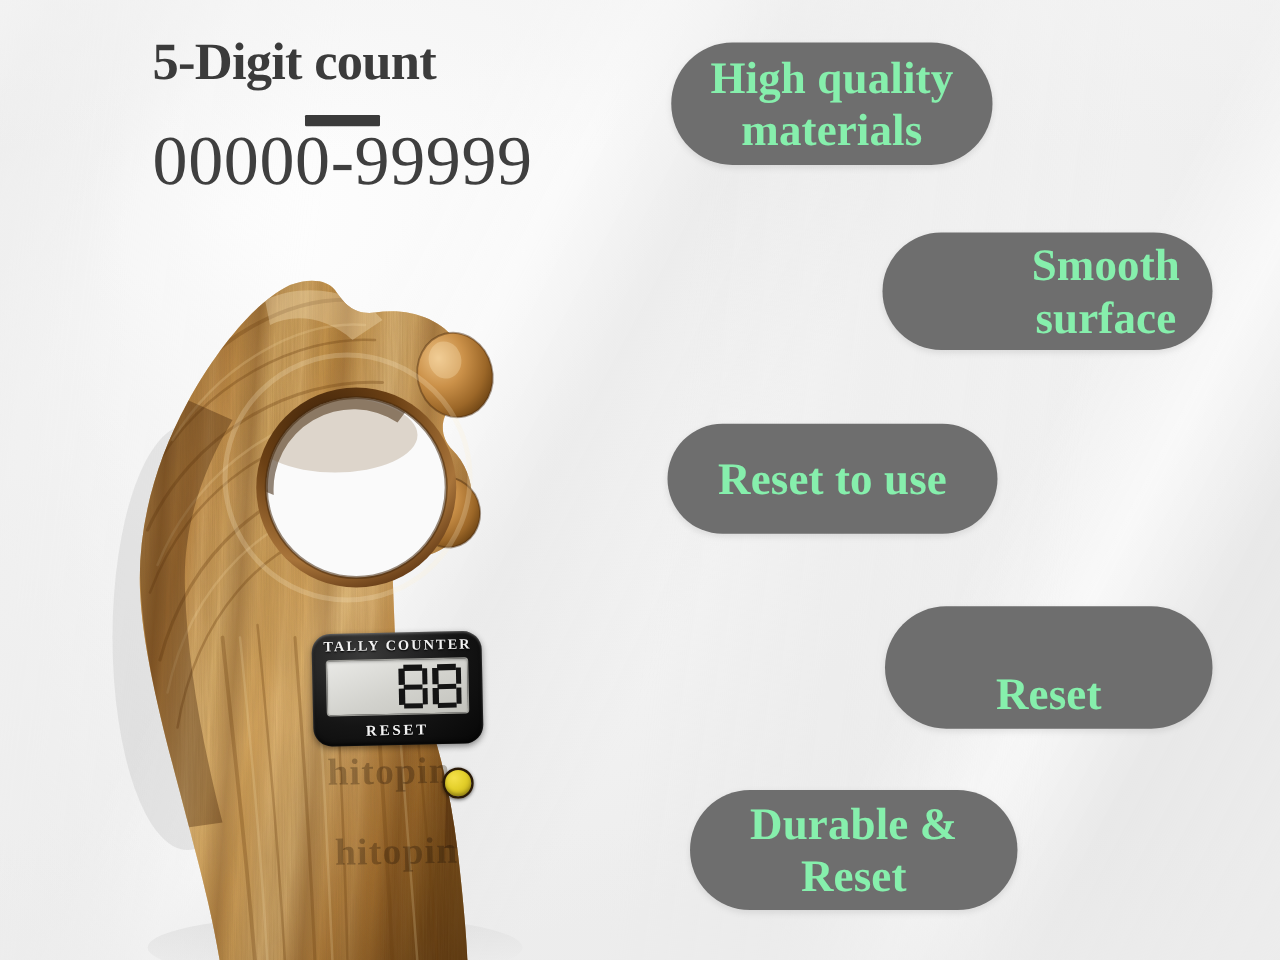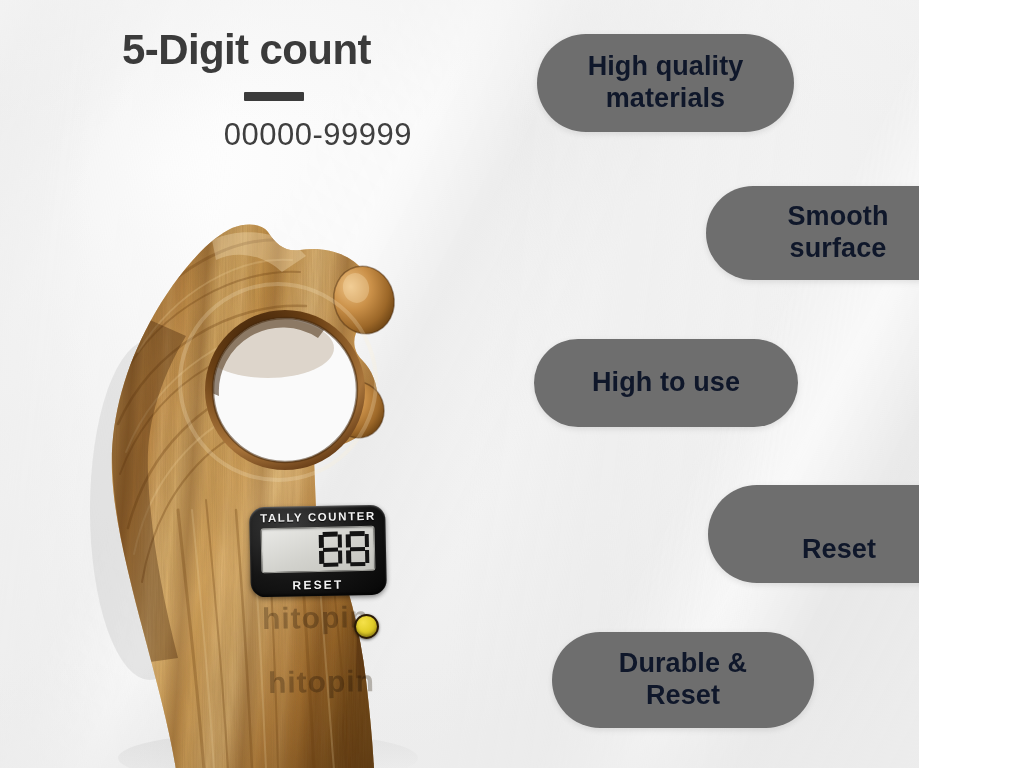--- a/index.html
+++ b/index.html
@@ -2,24 +2,24 @@
 <html><head>
 <meta charset="utf-8">
 <style>
   html, body {
     margin: 0;
     padding: 0;
     background: #ffffff;
   }
   #stage {
     position: relative;
-    width: 919px;
+    width: 1024px;
     height: 768px;
     overflow: hidden;
-    font-family: Liberation Sans, sans-serif;
+    font-family: Liberation Serif, serif;
     background: #f2f2f2;
   }
 
   
   .bg-base {
     position: absolute;
     inset: 0;
     background:
       radial-gradient(ellipse 900px 600px at 18% 22%, #fefefe 0%, #f6f6f6 45%, #ededed 100%);
   }
@@ -81,42 +81,41 @@
   }
   .headline-rule {
     margin-top: 20px;
     margin-left: 122px;
     width: 60px;
     height: 9px;
     background: #3b3b3b;
     border-radius: 1px;
   }
   .headline-sub {
-    margin-top: 18px;
-    font-size: 31px;
+    font-size: 56px;
     font-weight: 400;
     color: #3f3f3f;
     letter-spacing: 0.5px;
     line-height: 1.0;
     white-space: nowrap;
     text-align: right;
     width: 290px;
   }
 
   
   .pill {
     position: absolute;
     display: flex;
     align-items: center;
     justify-content: center;
     text-align: center;
     background: #6e6e6e;
-    color: #0f172a;
+    color: #86efac;
     font-weight: 800;
-    font-size: 27px;
+    font-size: 36px;
     line-height: 1.18;
     border-radius: 999px;
     padding: 0 26px;
     box-shadow: 0 2px 6px rgba(0,0,0,0.10);
     letter-spacing: 0.1px;
     box-sizing: border-box;
   }
 
   
   .product {
@@ -452,25 +451,25 @@
     </div>
     <div class="module-reset">RESET</div>
   </div>
 
   <div class="reset-btn"></div>
 
   <div id="pill-layer">
       <div class="pill" style="left: 537px; top: 34px; width: 257px; height: 98px;">
         <div><span>High quality</span><br><span>materials</span></div>
       </div>
-      <div class="pill" style="left: 706px; top: 186px; width: 264px; height: 94px;">
+      <div class="pill" style="left: 706px; top: 186px; width: 264px; height: 94px; justify-content: flex-end;">
         <div><span>Smooth</span><br><span>surface</span></div>
       </div>
       <div class="pill" style="left: 534px; top: 339px; width: 264px; height: 88px;">
-        <div><span>High to use</span></div>
+        <div><span>Reset to use</span></div>
       </div>
       <div class="pill" style="left: 708px; top: 485px; width: 262px; height: 98px;">
         <div><br><span>Reset</span></div>
       </div>
       <div class="pill" style="left: 552px; top: 632px; width: 262px; height: 96px;">
         <div><span>Durable &amp;</span><br><span>Reset</span></div>
       </div>
     </div>
 
 </div>

